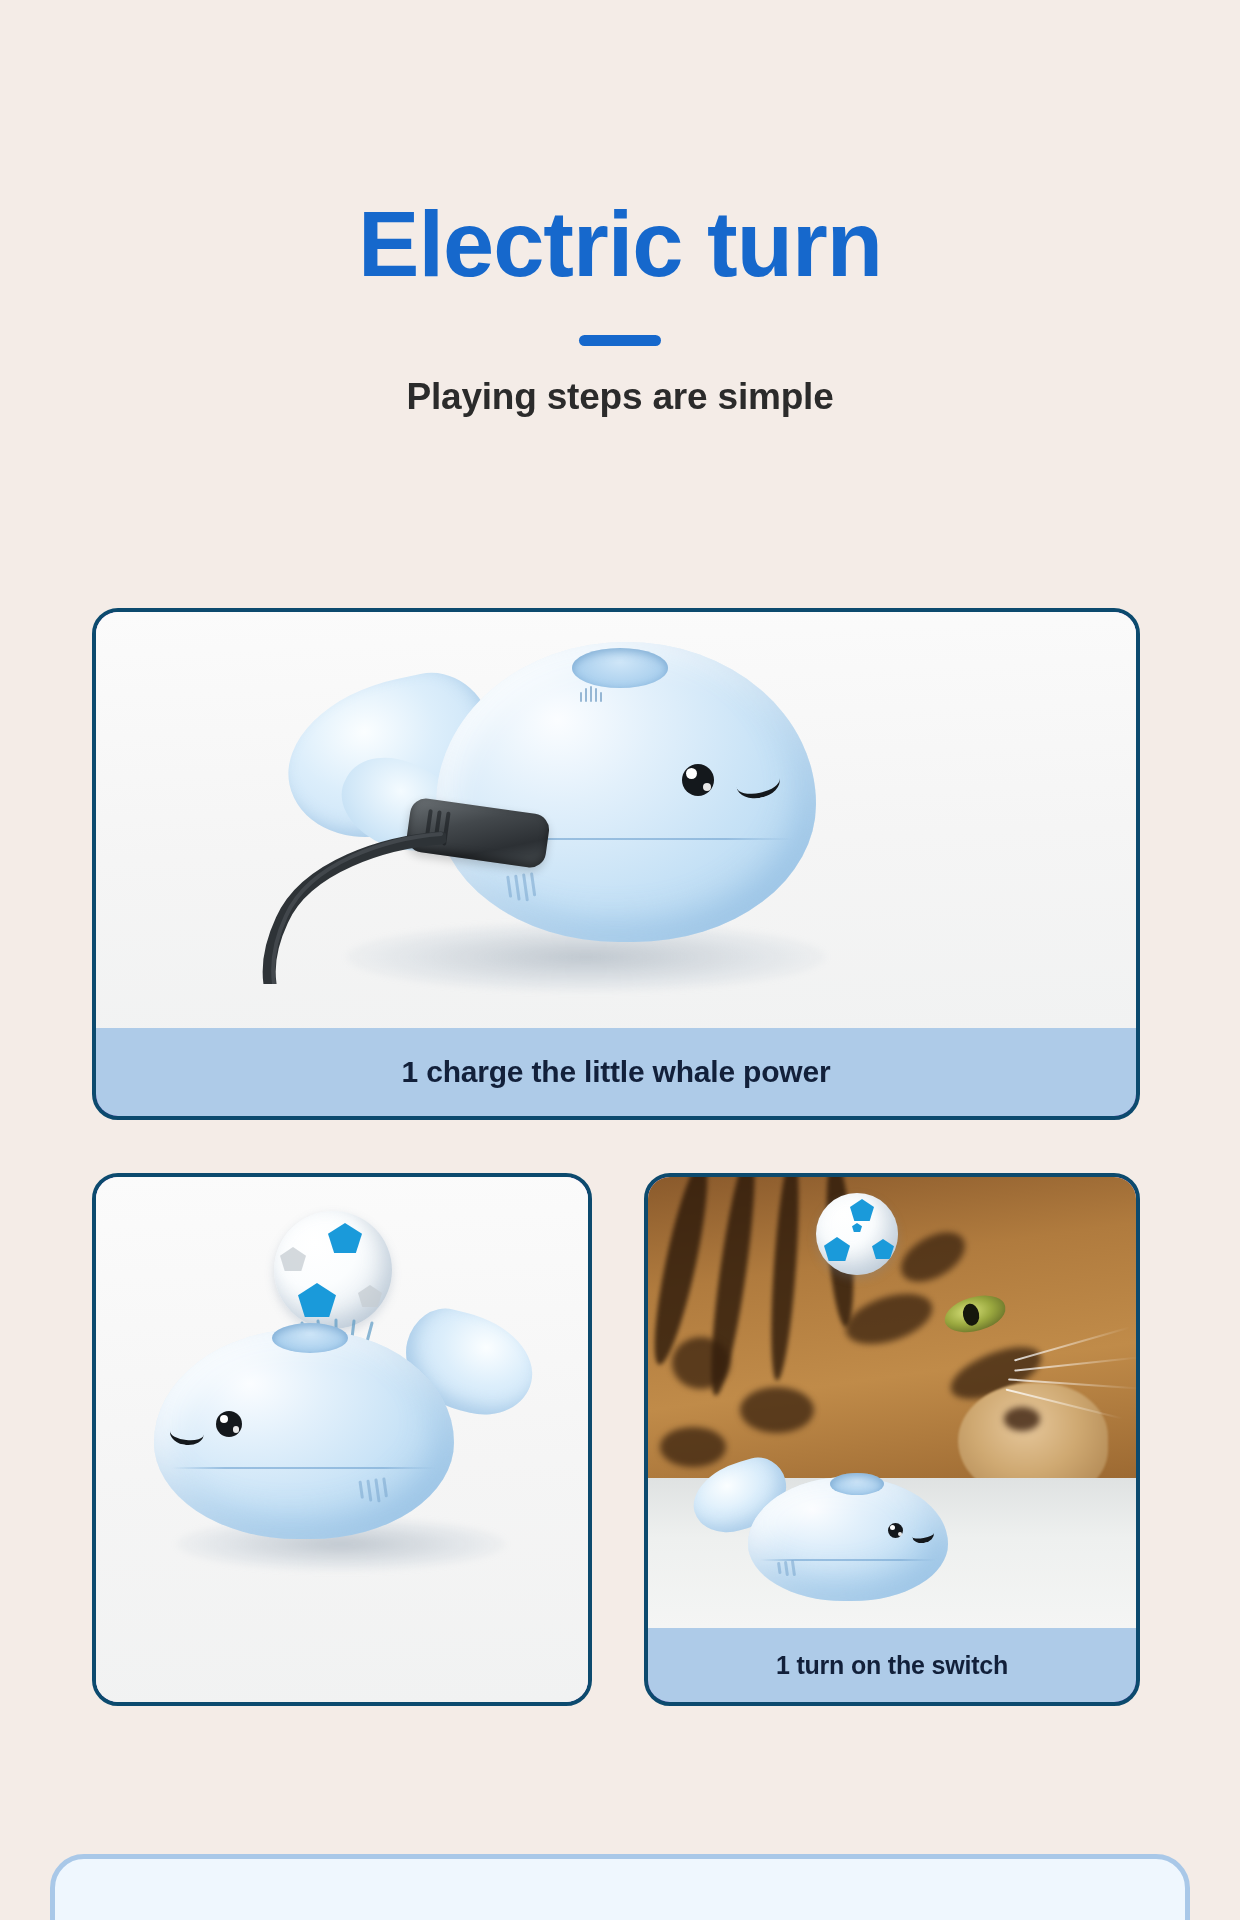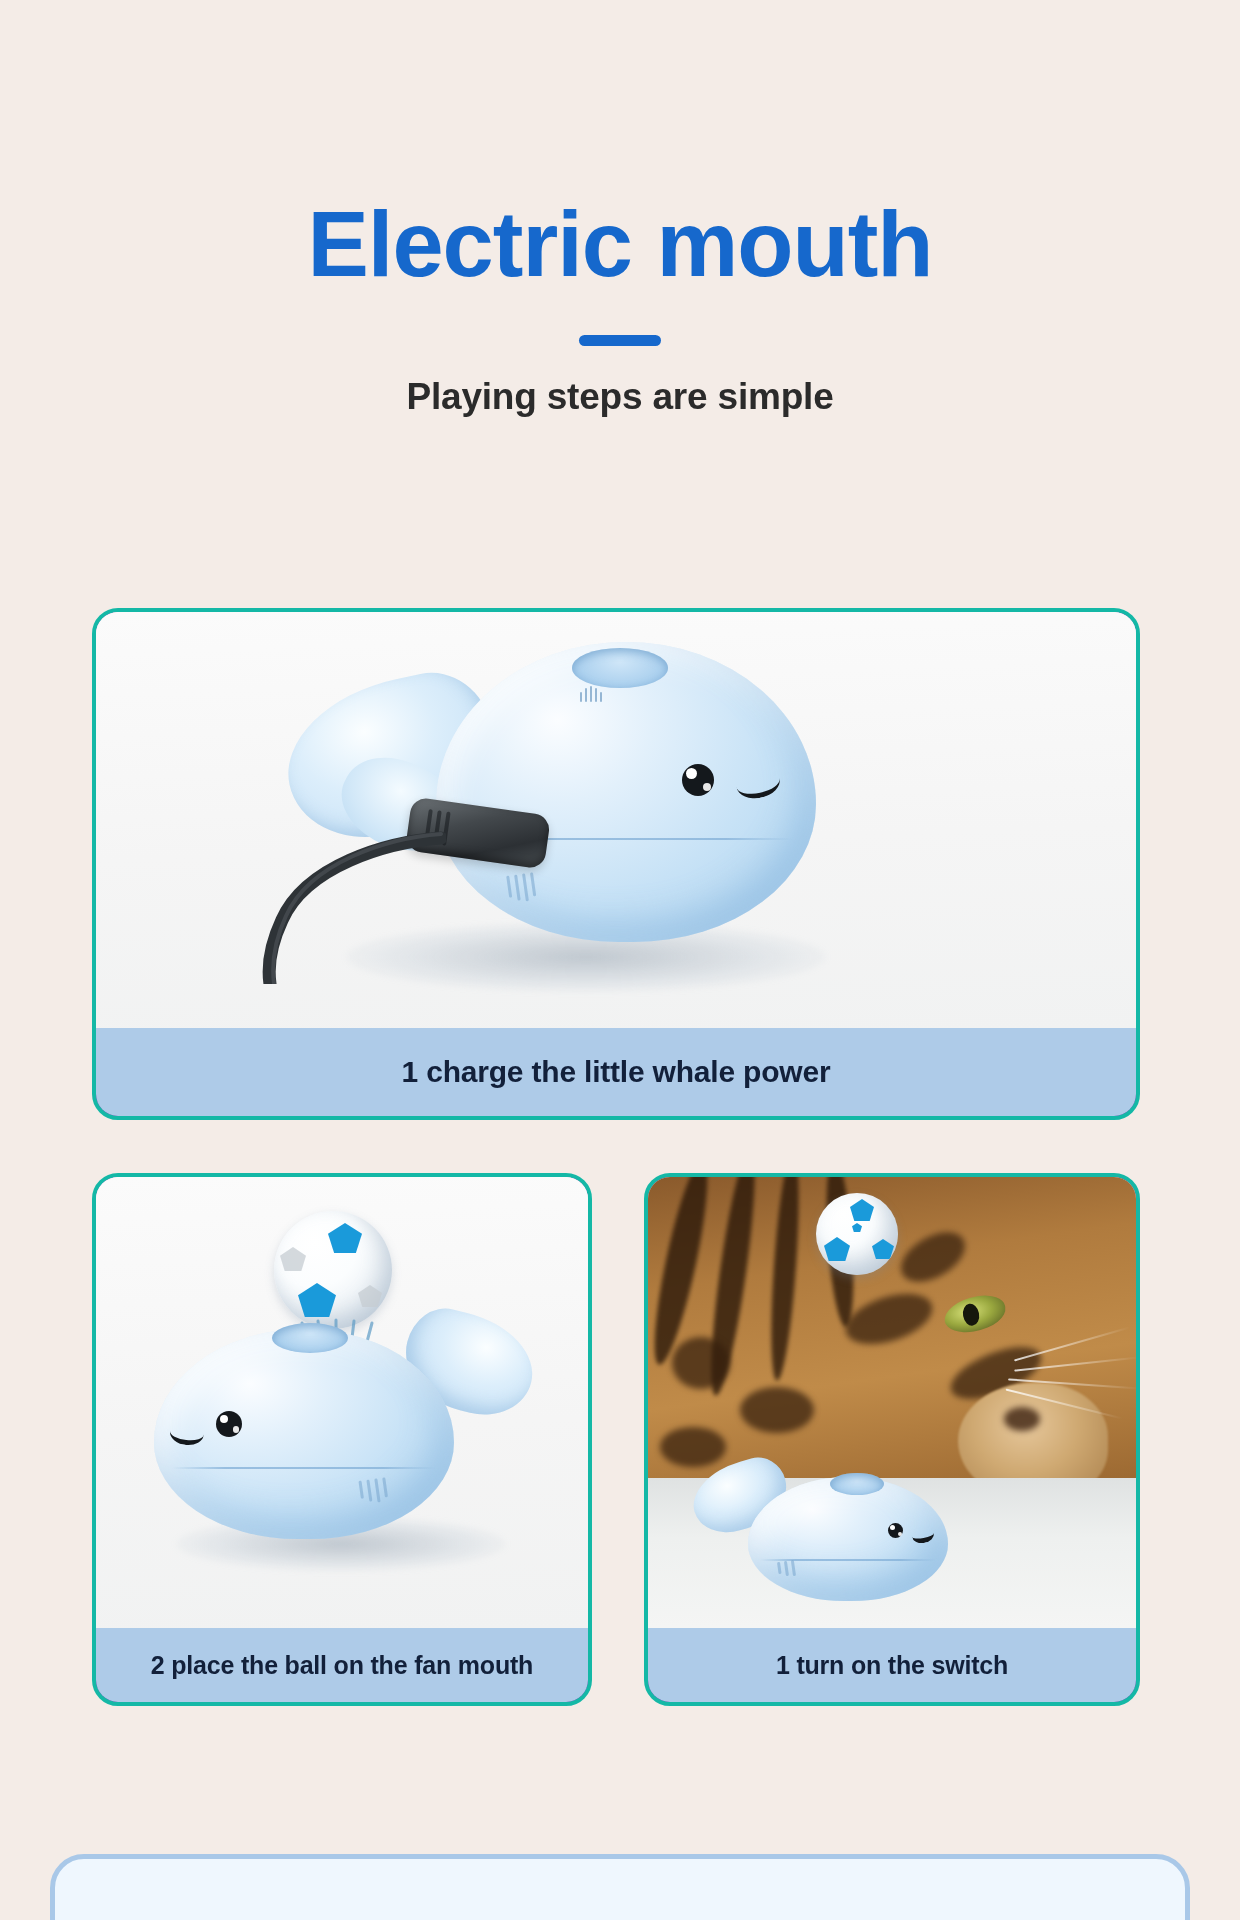--- a/index.html
+++ b/index.html
@@ -22,21 +22,21 @@
   .divider{ width:82px; height:11px; border-radius:6px; background:#1668cc; }
   .subtitle{
     margin-top:30px;
     font-size:37px; font-weight:700; color:#2b2b2b;
     letter-spacing:-0.2px;
   }
 
   
   .card{
     position:absolute;
-    border:4px solid #14b8a6;
+    border:4px solid #0c4a6e;
     border-radius:26px;
     background:#4c1d95;
     overflow:hidden;
     display:flex; flex-direction:column;
   }
   .card-media{ position:relative; flex:1 1 auto; overflow:hidden; background:#f6f6f6; }
   .card-caption{
     flex:0 0 auto;
     background:#aecbe8;
     color:#12203a;
@@ -159,21 +159,21 @@
 
   .media-bg-white{ position:absolute; inset:0;
     background:linear-gradient(178deg,#fbfbfb 0%,#f5f5f5 55%,#f1f2f2 100%); }
 </style>
 </head>
 <body>
 
 <div class="page">
 
   <div class="header">
-    <div class="title">Electric mouth</div>
+    <div class="title">Electric turn</div>
     <div class="divider-wrap">
       <div class="divider"></div>
     </div>
     <div class="subtitle">Playing steps are simple</div>
   </div>
 
   <div class="card" id="card-1">
     <div class="card-media">
       <div class="media-bg-white"></div>
 
@@ -248,21 +248,20 @@
         <div class="eye" style="left:62px; top:82px; width:26px; height:26px;"></div>
         <div class="smile" style="left:16px; top:92px; width:34px; height:24px; transform:rotate(6deg);"></div>
         <div class="gills" style="left:206px; top:150px;">
           <i style="height:18px"></i>
             <i style="height:22px"></i>
             <i style="height:24px"></i>
             <i style="height:20px"></i>
         </div>
       </div>
     </div>
-    <div class="card-caption">2 place the ball on the fan mouth</div>
   </div>
 
   <div class="card" id="card-3">
     <div class="card-media">
       <div class="cat-photo">
 
         <div class="fur-stripe" style="left:18px;  top:-20px; width:30px;  height:210px; transform:rotate(12deg);"></div>
         <div class="fur-stripe" style="left:72px;  top:-30px; width:26px;  height:250px; transform:rotate(8deg);"></div>
         <div class="fur-stripe" style="left:126px; top:-26px; width:22px;  height:230px; transform:rotate(4deg);"></div>
         <div class="fur-blot" style="left:24px;  top:160px; width:58px;  height:52px;"></div>

